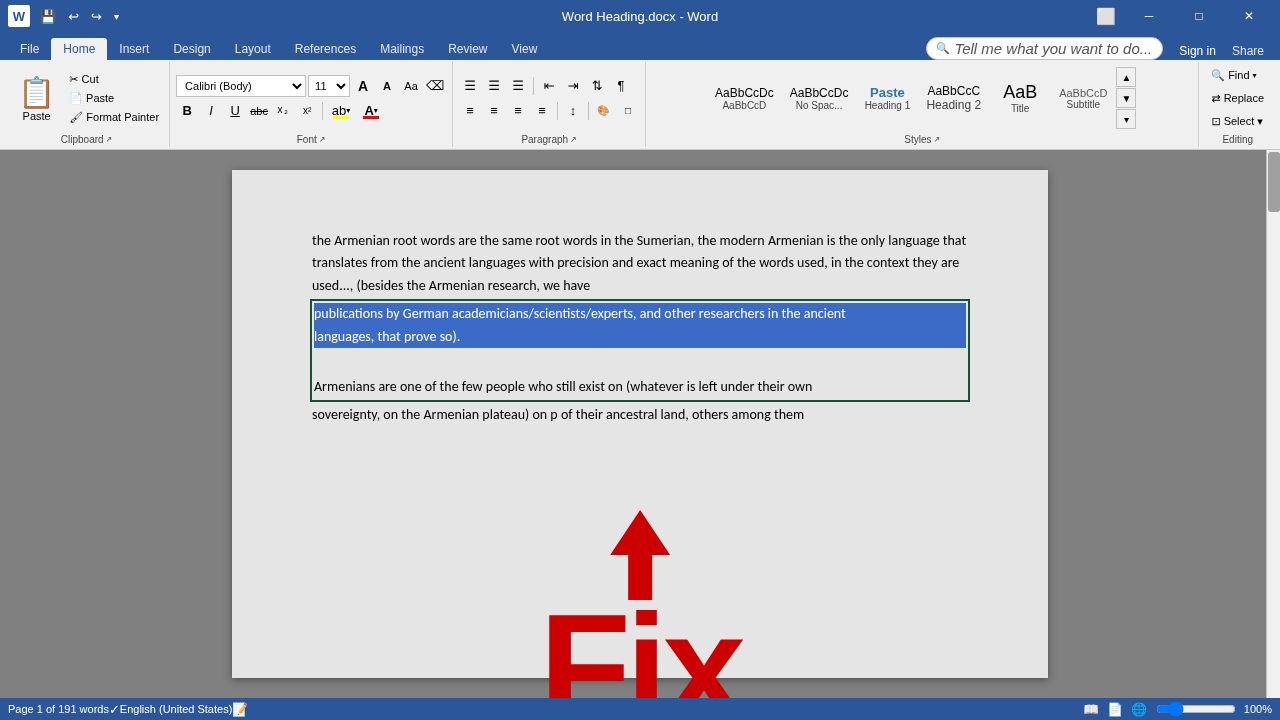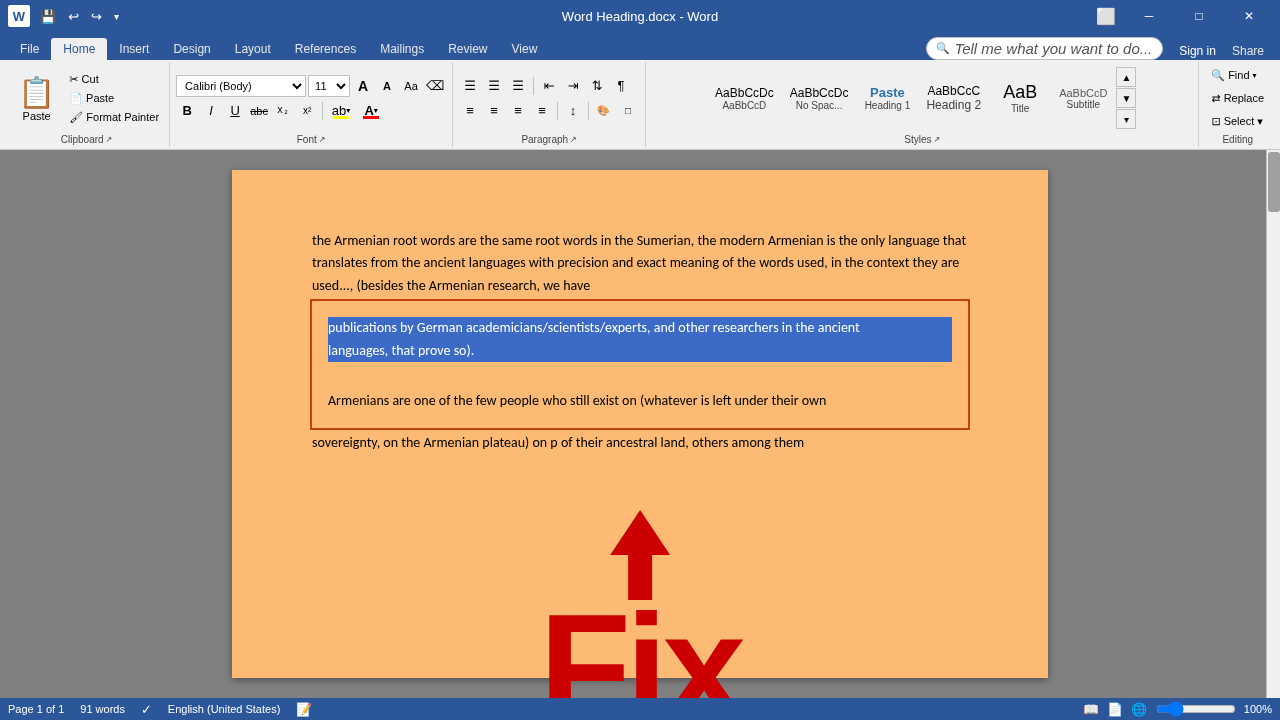--- a/index.html
+++ b/index.html
@@ -192,35 +192,35 @@
       align-items: center;
       justify-content: space-between;
       padding: 0 8px;
       color: white;
       font-size: 11px;
       position: fixed;
       bottom: 0;
       left: 0;
       right: 0;
     }
-    .status-left { display: flex; gap: 16px; align-items: center; }
+    .status-left { display: flex; gap: 0; align-items: center; }
     .status-right { display: flex; align-items: center; gap: 8px; }
 
     
     .doc-area {
       background: #808080;
       height: calc(720px - 32px - 28px - 90px - 22px);
       overflow-y: auto;
       display: flex;
       justify-content: center;
       padding: 20px 0;
       position: relative;
     }
     .doc-page {
-      background: #fdba74;
+      background: #e5e5e5;
       width: 816px;
       min-height: 500px;
       box-shadow: 0 2px 8px rgba(0,0,0,0.4);
       padding: 60px 80px 60px 80px;
       position: relative;
     }
     .doc-text {
       font-family: 'Calibri', Arial, sans-serif;
       font-size: 14px;
       line-height: 1.6;
@@ -473,21 +473,21 @@
     <div style="width:12px;height:60px;background:#a0a0a0;border-radius:3px;margin:2px auto;"></div>
   </div>
 
   <div class="doc-page">
 
     <div class="doc-text">
       <p style="margin-bottom:0;">
         <span>the Armenian root words are the same root words in the Sumerian, the modern Armenian is the only language that translates from the ancient languages with precision and exact meaning of the words used, in the context they are used..., (besides the Armenian research, we have</span>
       </p>
 
-      <div style="border:2px solid #c2410c;margin:2px -2px;padding:16px;">
+      <div style="border:2px solid #14532d;margin:2px -2px;padding:2px;">
         <p style="background:#3b6bc7;color:white;display:block;">
           <span>publications by German academicians/scientists/experts, and other researchers in the ancient</span>
         </p>
         <p style="background:#3b6bc7;color:white;display:block;">
           <span>languages,                    that                    prove</span> so).
         </p>
         <p style="display:block;margin-top:28px;">
           <span>Armenians are one of the few people who still exist on (whatever is left under their own</span>
         </p>
       </div>

